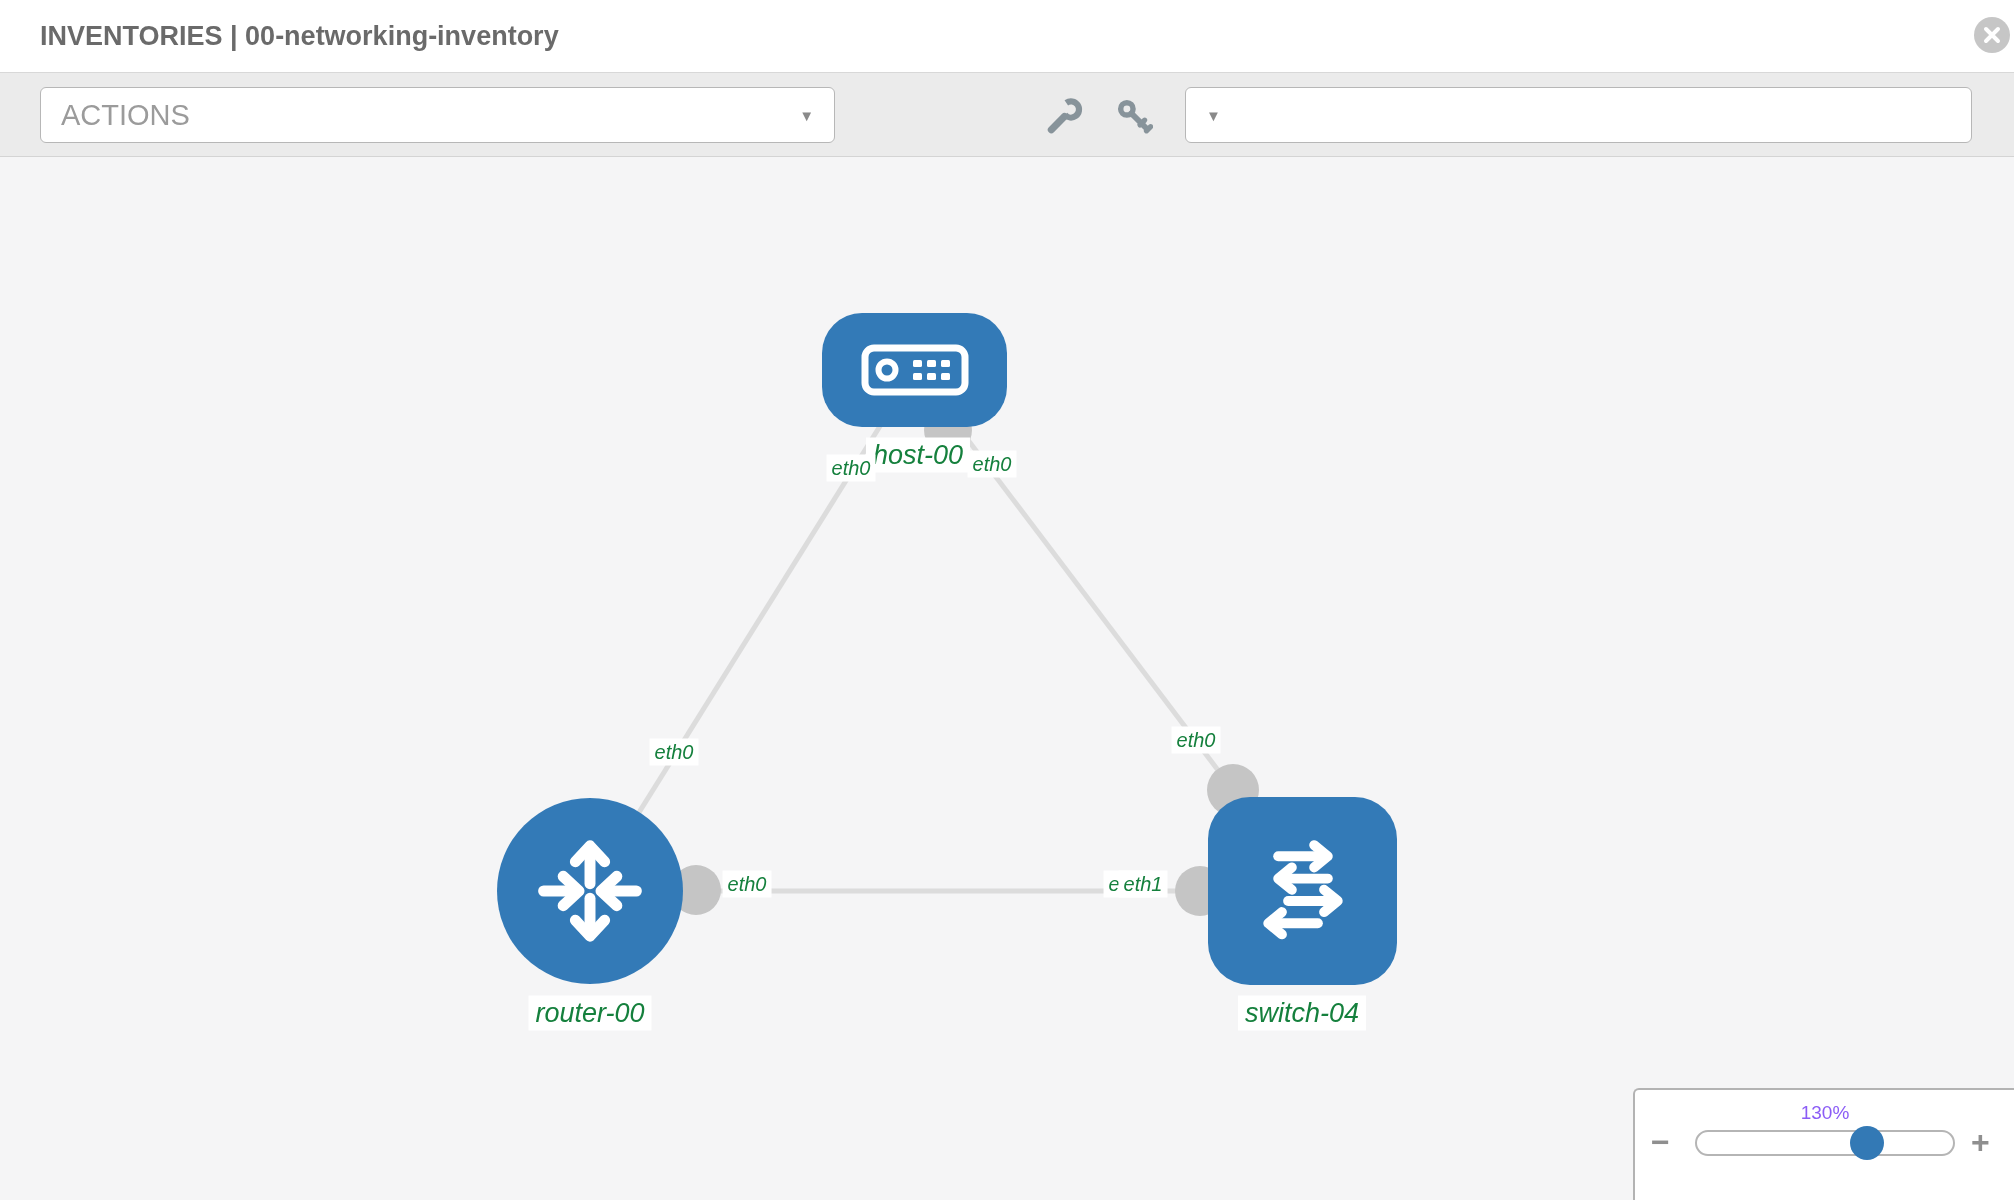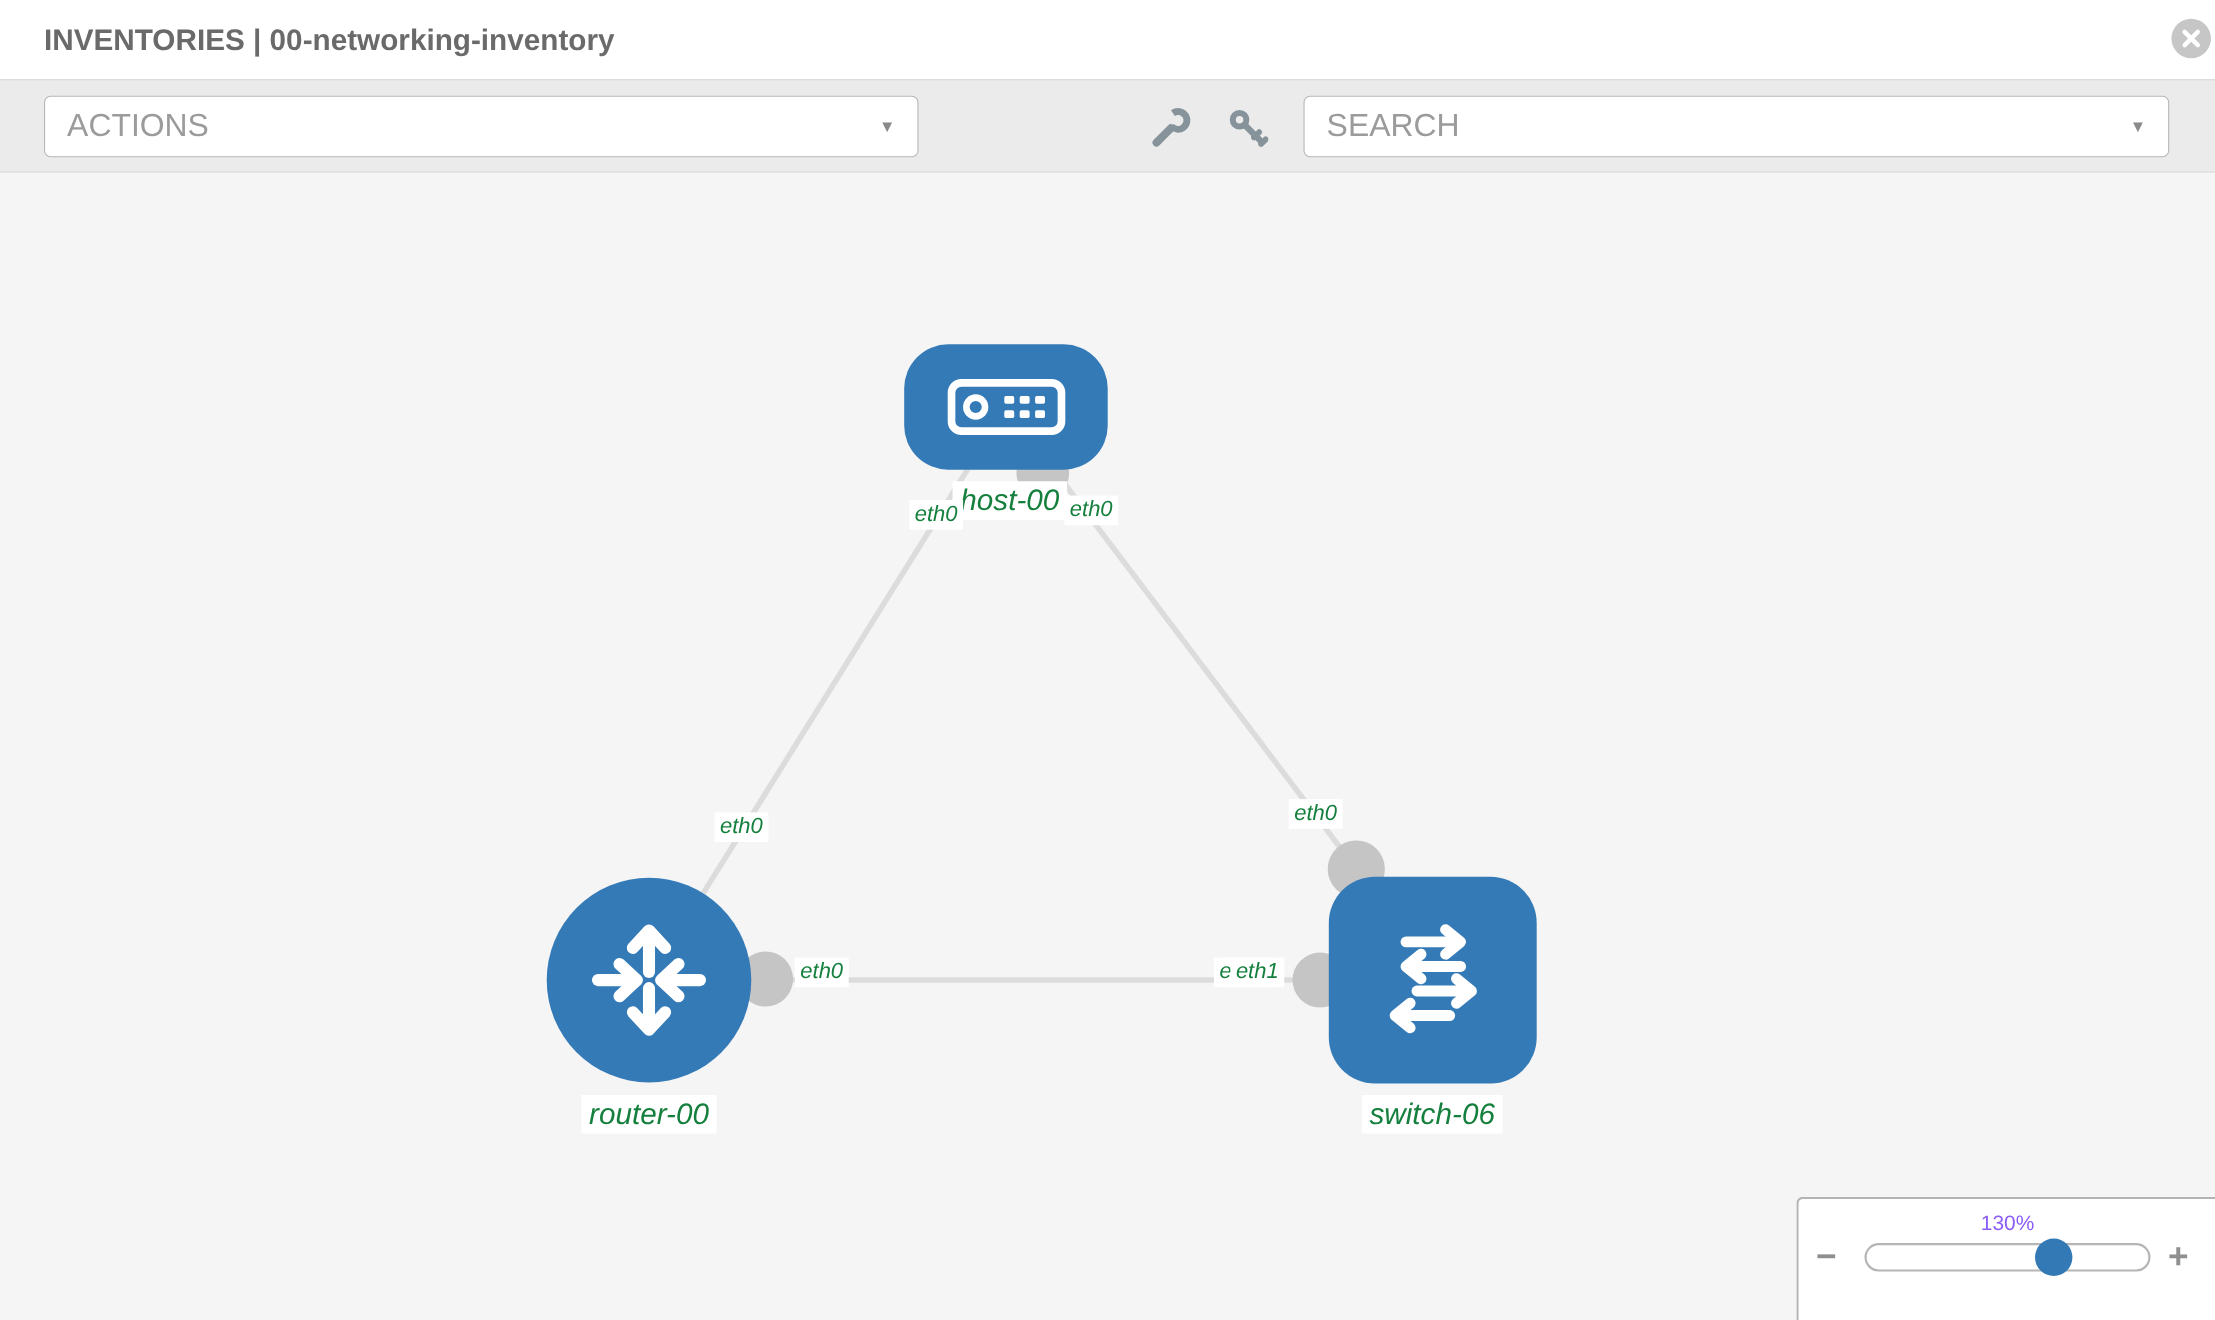--- a/index.html
+++ b/index.html
@@ -106,21 +106,20 @@
   <div class="tool-icon key-btn">
     <svg width="38" height="38" viewBox="0 0 32 32">
       <circle cx="10" cy="10" r="5.2" stroke="#87939a" stroke-width="4.6" fill="none"></circle>
       <path d="M13.8 13.8 L27 27" stroke="#87939a" stroke-width="4.8" stroke-linecap="round" fill="none"></path>
       <path d="M21 23.5 L25 19.5" stroke="#87939a" stroke-width="4.4" stroke-linecap="round" fill="none"></path>
       <path d="M26.5 28.5 L30 25" stroke="#87939a" stroke-width="4.4" stroke-linecap="round" fill="none"></path>
     </svg>
   </div>
 
   <div class="select-box search-box">
-    <span class="select-label">SEARCH</span>
     <span class="caret">▼</span>
   </div>
 </div>
 
 <div class="canvas">
 
   <svg class="graph-svg" width="2014" height="1043" viewBox="0 0 2014 1043">
 
     <line x1="915" y1="213" x2="590" y2="734" stroke="#dcdcdc" stroke-width="5"></line>
     <line x1="915" y1="213" x2="1233" y2="633" stroke="#dcdcdc" stroke-width="5"></line>
@@ -170,21 +169,21 @@
         <path d="M38 58 L74 58"></path>
           <path d="M67 49 L78 58 L67 67"></path>
         <path d="M62 76 L26 76"></path>
           <path d="M33 67 L22 76 L33 85"></path>
       </g>
     </svg>
   </div>
 
   <div class="chip node-label" style="left:918px;top:298px;">host-00</div>
   <div class="chip node-label" style="left:590px;top:856px;">router-00</div>
-  <div class="chip node-label" style="left:1302px;top:856px;">switch-06</div>
+  <div class="chip node-label" style="left:1302px;top:856px;">switch-04</div>
 
   <div class="chip iface-label" style="left:851px;top:311px;">eth0</div>
   <div class="chip iface-label" style="left:992px;top:307px;">eth0</div>
   <div class="chip iface-label" style="left:674px;top:595px;">eth0</div>
   <div class="chip iface-label" style="left:1196px;top:583px;">eth0</div>
   <div class="chip iface-label" style="left:747px;top:727px;">eth0</div>
   <div class="chip iface-label" style="left:1128px;top:727px;">eth0</div>
   <div class="chip iface-label" style="left:1143px;top:727px;">eth1</div>
 </div>
 

